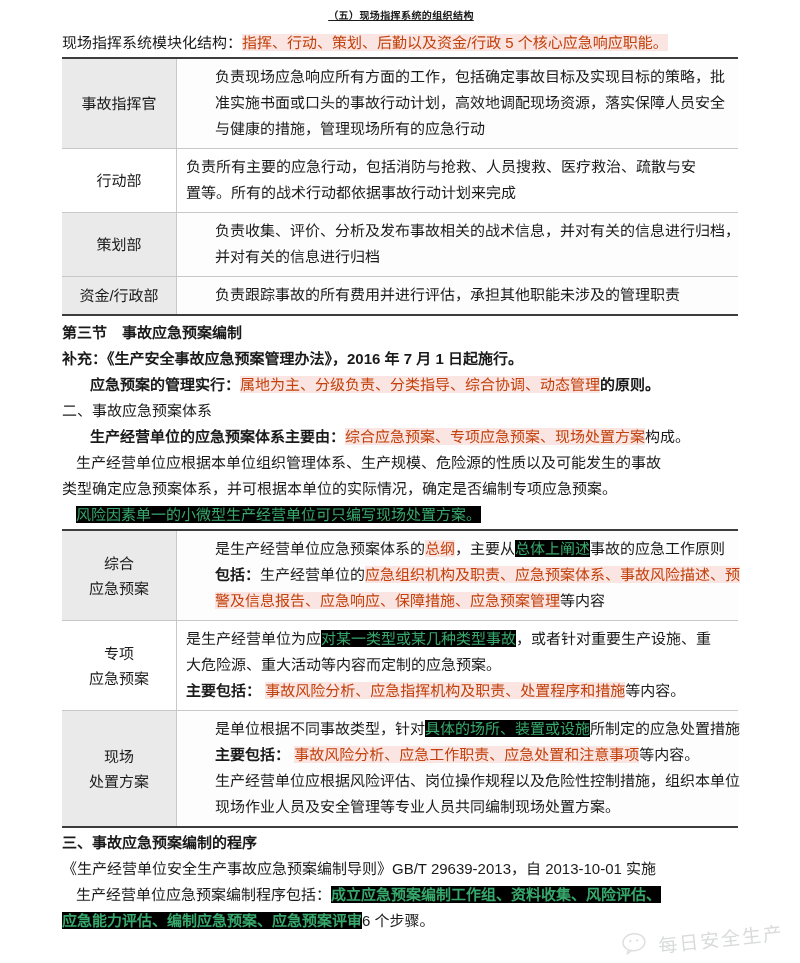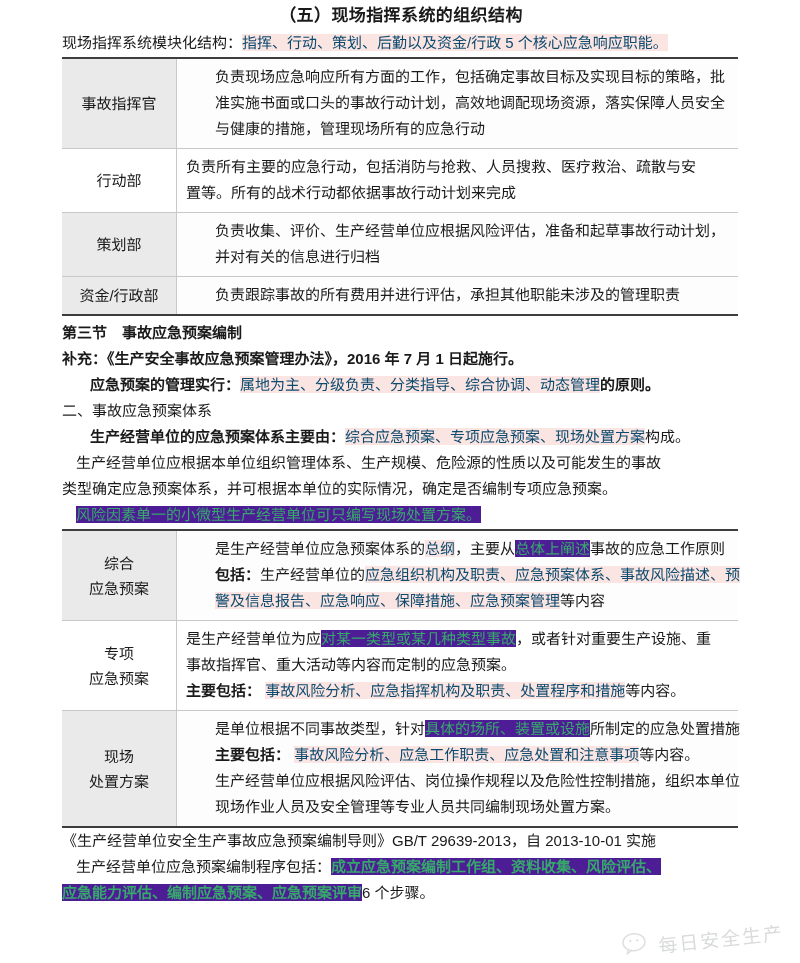--- a/index.html
+++ b/index.html
@@ -24,49 +24,50 @@
   }
   .inner {
     padding: 2px 60px 0 62px;
     box-sizing: border-box;
   }
 
   
   .h-center {
     text-align: center;
     font-weight: bold;
-    font-size: 17px;
+    font-size: 10px;
     letter-spacing: 0.4px;
     line-height: 21px;
     margin: 3px 0 4px 0;
+    text-decoration: underline;
   }
   .h-section {
     font-weight: bold;
     font-size: 15px;
     line-height: 22px;
     margin: 6px 0 2px 0;
   }
   .para {
     font-size: 15px;
     line-height: 26px;
     margin: 0;
     white-space: nowrap;
   }
   .indent-2 { padding-left: 28px; }
   .indent-3 { padding-left: 14px; }
   .bold { font-weight: bold; }
 
   
   .hl-red {
-    color: #0c4a6e;
+    color: #c2410c;
     background: #fbe5e2;
   }
   .hl-green {
     color: #37a86b;
-    background: #4c1d95;
+    background: #000000;
   }
 
   
   table.doc-table {
     border-collapse: collapse;
     width: 676px;
     table-layout: fixed;
     margin: 1px 0 0 0;
     border-top: 2px solid #3d3d3d;
     border-bottom: 2px solid #3d3d3d;
@@ -147,21 +148,21 @@
         <tr class="plain">
           <td class="label">行动部</td>
           <td class="body">
             <span class="cellline">负责所有主要的应急行动，包括消防与抢救、人员搜救、医疗救治、疏散与安</span>
             <span class="cellline">置等。所有的战术行动都依据事故行动计划来完成</span>
           </td>
         </tr>
         <tr class="shade">
           <td class="label">策划部</td>
           <td class="body">
-            <span class="cellline">负责收集、评价、生产经营单位应根据风险评估，准备和起草事故行动计划，</span>
+            <span class="cellline">负责收集、评价、分析及发布事故相关的战术信息，并对有关的信息进行归档，</span>
             <span class="cellline">并对有关的信息进行归档</span>
           </td>
         </tr>
         <tr class="shade">
           <td class="label">资金/行政部</td>
           <td class="body">
             <span class="cellline">负责跟踪事故的所有费用并进行评估，承担其他职能未涉及的管理职责</span>
           </td>
         </tr>
       </tbody>
@@ -214,21 +215,21 @@
         <tr class="plain">
           <td class="label">
             <span class="cellline">专项</span>
             <span class="cellline">应急预案</span>
           </td>
           <td class="body">
             <span class="cellline">
               <span>是生产经营单位为应</span><span class="hl-green">对某一类型或某几种类型事故</span><span>，或者针对重要生产设施、重</span>
             </span>
             <span class="cellline">
-              <span>事故指挥官、重大活动等内容而定制的应急预案。</span>
+              <span>大危险源、重大活动等内容而定制的应急预案。</span>
             </span>
             <span class="cellline">
               <span class="bold">主要包括：</span><span> </span><span class="hl-red">事故风险分析、应急指挥机构及职责、处置程序和措施</span><span>等内容。</span>
             </span>
           </td>
         </tr>
 
         <tr class="shade">
           <td class="label">
             <span class="cellline">现场</span>
@@ -245,20 +246,21 @@
               <span>生产经营单位应根据风险评估、岗位操作规程以及危险性控制措施，组织本单位</span>
             </span>
             <span class="cellline">
               <span>现场作业人员及安全管理等专业人员共同编制现场处置方案。</span>
             </span>
           </td>
         </tr>
       </tbody>
     </table>
 
+    <p class="para bold tail-note">三、事故应急预案编制的程序</p>
 
     <p class="para">《生产经营单位安全生产事故应急预案编制导则》GB/T 29639-2013，自 2013-10-01 实施</p>
 
     <p class="para indent-3">
       <span>生产经营单位应急预案编制程序包括：</span><span class="hl-green bold">成立应急预案编制工作组、资料收集、风险评估、</span>
     </p>
     <p class="para">
       <span class="hl-green bold">应急能力评估、编制应急预案、应急预案评审</span><span>6 个步骤。</span>
     </p>
 

